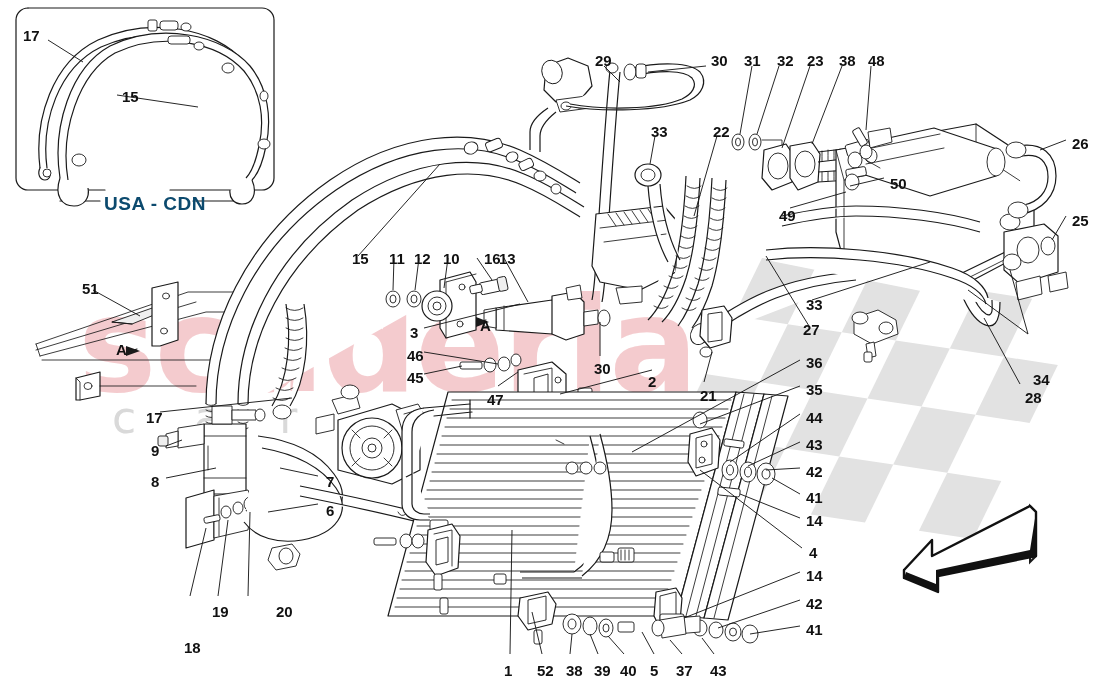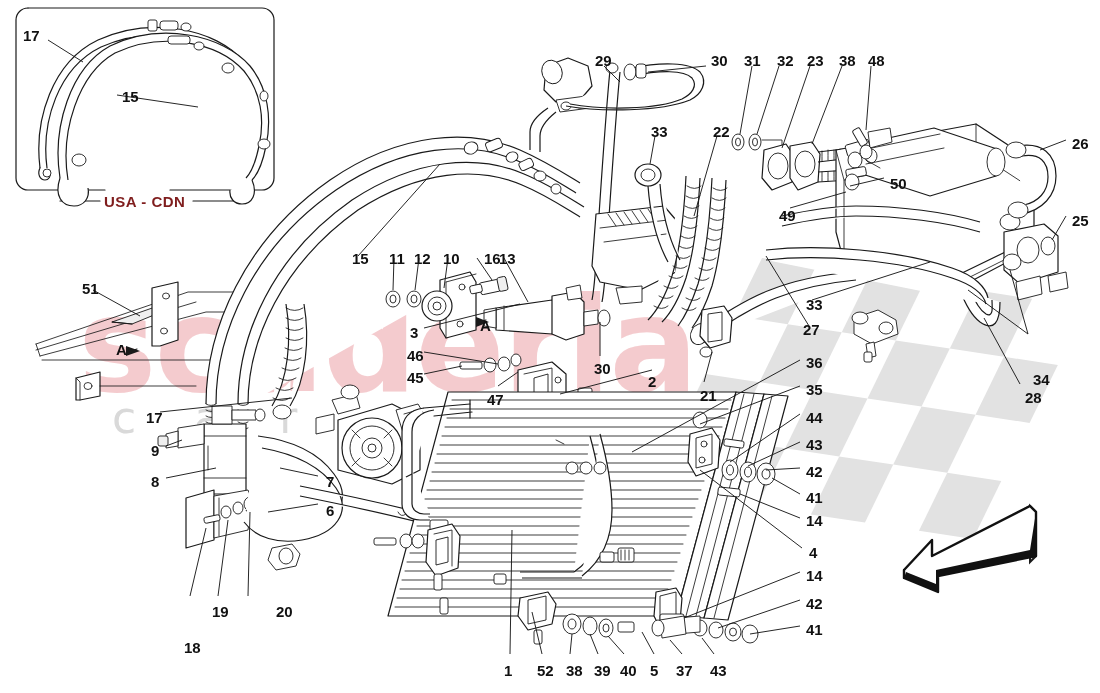--- a/index.html
+++ b/index.html
@@ -4,21 +4,21 @@
 <title>AC System Parts Diagram</title>
 <style>
   html,body{margin:0;padding:0;background:#fff;}
   body{width:1100px;height:693px;overflow:hidden;
        font-family:"Liberation Sans",sans-serif;}
   #stage{position:relative;width:1100px;height:693px;background:#ffffff;}
   #svgroot{position:absolute;left:0;top:0;width:1100px;height:693px;}
   .lbl{position:absolute;font-family:"Liberation Sans",sans-serif;
        font-weight:bold;font-size:15px;color:#111;white-space:nowrap;
        letter-spacing:0px;line-height:1;}
-  .inset-title{position:absolute;font-weight:bold;font-size:15px;color:#7f1d1d;
+  .inset-title{position:absolute;font-weight:bold;font-size:19px;color:#0c4a6e;
        letter-spacing:.5px;}
   .wm-main{position:absolute;left:78px;top:268px;font-size:132px;
        font-weight:bold;color:#f4c9cc;letter-spacing:-2px;
        font-family:"DejaVu Sans",sans-serif;opacity:.95;
        user-select:none;pointer-events:none;}
   .wm-sub{position:absolute;left:112px;top:392px;font-size:44px;
        font-weight:normal;color:#d9d9d9;letter-spacing:22px;
        font-family:"DejaVu Sans",sans-serif;
        user-select:none;pointer-events:none;}
 </style>

